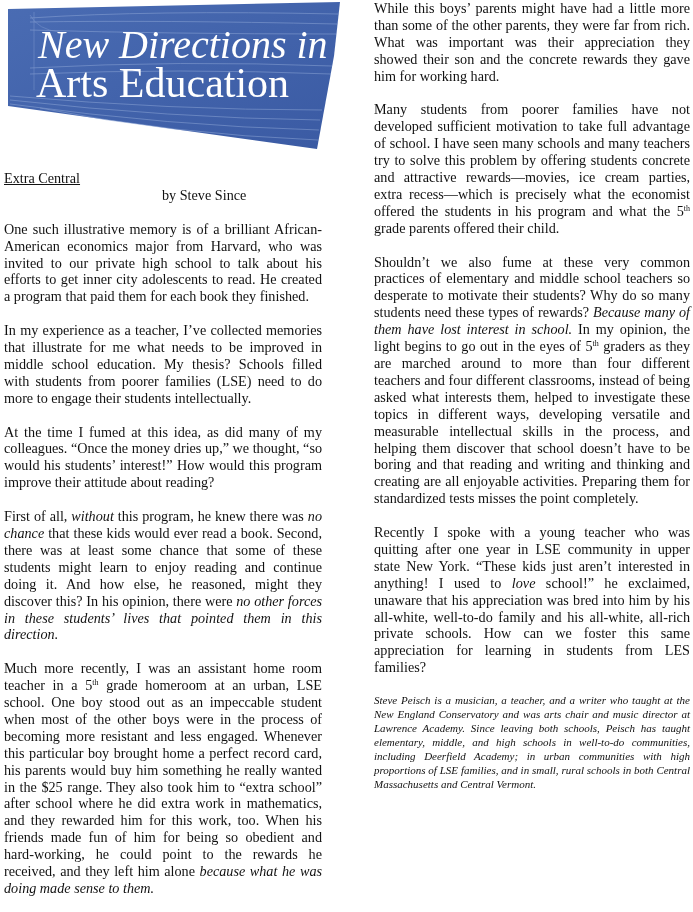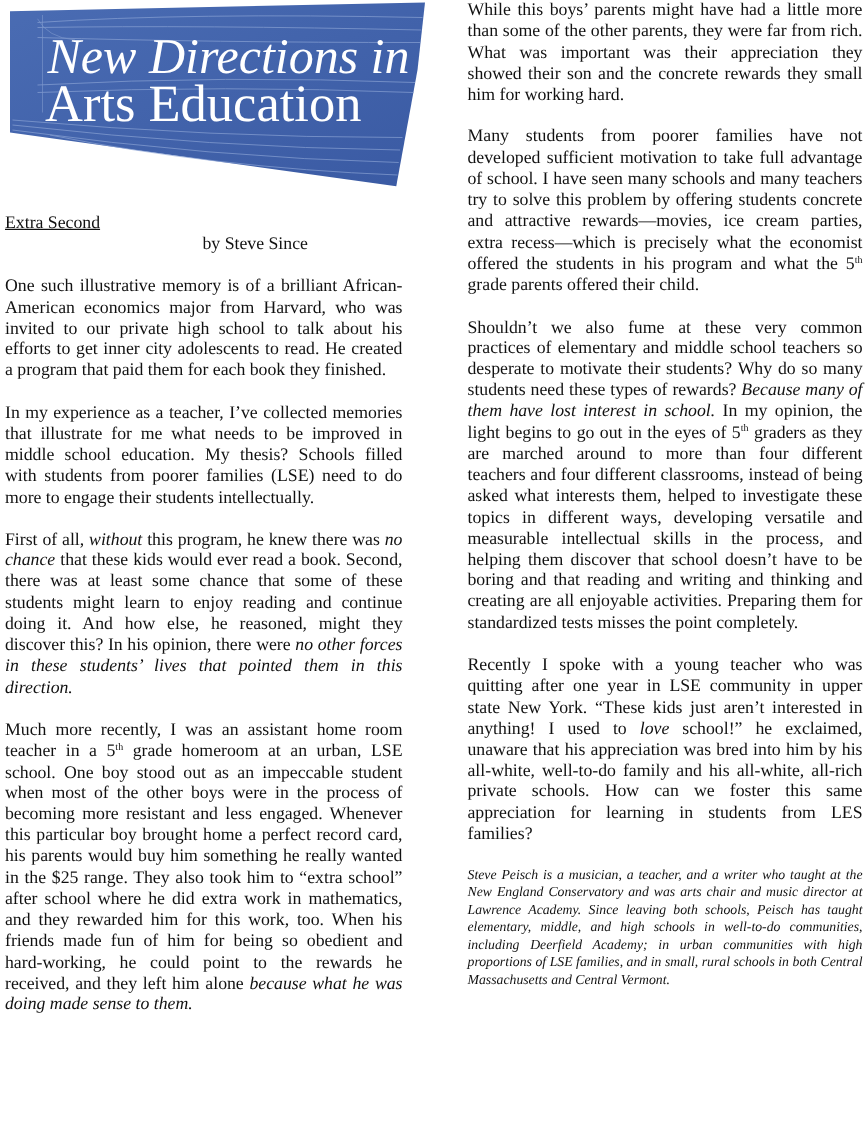--- a/index.html
+++ b/index.html
@@ -54,33 +54,34 @@
       <path d="M40,108 Q170,134 318,140"></path>
       <path d="M34,12 L34,90" stroke-width="0.5"></path>
       <path d="M30,15 Q38,30 60,32" stroke-width="0.5"></path>
     </g>
     <text x="38" y="58" fill="#ffffff" font-family="Liberation Serif, serif" font-style="italic" font-size="40">New Directions in</text>
     <text x="36" y="97" fill="#ffffff" font-family="Liberation Serif, serif" font-size="42">Arts Education</text>
   </svg>
 </div>
 
 <div class="col col-left">
-  <span class="title">Extra Second</span>
+  <span class="title">Extra Central</span>
   <span class="byline">by Steve Since</span>
 
   <p class="last-line">One such illustrative memory is of a brilliant African-American economics major from Harvard, who was invited to our private high school to talk about his efforts to get inner city adolescents to read. He created a program that paid them for each book they finished.</p>
   <p class="last-line">In my experience as a teacher, I’ve collected memories that illustrate for me what needs to be improved in middle school education. My thesis? Schools filled with students from poorer families (LSE) need to do more to engage their students intellectually.</p>
+  <p class="last-line">At the time I fumed at this idea, as did many of my colleagues. “Once the money dries up,” we thought, “so would his students’ interest!” How would this program improve their attitude about reading?</p>
 
   <p class="last-line"><span>First of all, </span><em>without</em><span> this program, he knew there was </span><em>no chance</em><span> that these kids would ever read a book. Second, there was at least some chance that some of these students might learn to enjoy reading and continue doing it. And how else, he reasoned, might they discover this? In his opinion, there were </span><em>no other forces in these students’ lives that pointed them in this direction.</em></p>
 
   <p class="last-line"><span>Much more recently, I was an assistant home room teacher in a 5</span><sup>th</sup><span> grade homeroom at an urban, LSE school. One boy stood out as an impeccable student when most of the other boys were in the process of becoming more resistant and less engaged. Whenever this particular boy brought home a perfect record card, his parents would buy him something he really wanted in the $25 range. They also took him to “extra school” after school where he did extra work in mathematics, and they rewarded him for this work, too. When his friends made fun of him for being so obedient and hard-working, he could point to the rewards he received, and they left him alone </span><em>because what he was doing made sense to them.</em></p>
 </div>
 
 <div class="col col-right">
-  <p class="last-line">While this boys’ parents might have had a little more than some of the other parents, they were far from rich. What was important was their appreciation they showed their son and the concrete rewards they small him for working hard.</p>
+  <p class="last-line">While this boys’ parents might have had a little more than some of the other parents, they were far from rich. What was important was their appreciation they showed their son and the concrete rewards they gave him for working hard.</p>
 
   <p class="last-line"><span>Many students from poorer families have not developed sufficient motivation to take full advantage of school. I have seen many schools and many teachers try to solve this problem by offering students concrete and attractive rewards—movies, ice cream parties, extra recess—which is precisely what the economist offered the students in his program and what the 5</span><sup>th</sup><span> grade parents offered their child.</span></p>
 
   <p class="last-line"><span>Shouldn’t we also fume at these very common practices of elementary and middle school teachers so desperate to motivate their students? Why do so many students need these types of rewards? </span><em>Because many of them have lost interest in school.</em><span> In my opinion, the light begins to go out in the eyes of 5</span><sup>th</sup><span> graders as they are marched around to more than four different teachers and four different classrooms, instead of being asked what interests them, helped to investigate these topics in different ways, developing versatile and measurable intellectual skills in the process, and helping them discover that school doesn’t have to be boring and that reading and writing and thinking and creating are all enjoyable activities. Preparing them for standardized tests misses the point completely.</span></p>
 
   <p class="last-line"><span>Recently I spoke with a young teacher who was quitting after one year in LSE community  in upper state New York. “These kids just aren’t interested in anything! I used to </span><em>love</em><span> school!” he exclaimed, unaware that his appreciation was bred into him by his all-white, well-to-do family and his all-white, all-rich private schools. How can we foster this same appreciation for learning in students from LES families?</span></p>
 
   <p class="bio last-line">Steve Peisch is a musician, a teacher, and a writer who taught at the New England Conservatory and was arts chair and music director at Lawrence Academy. Since leaving both schools, Peisch has taught elementary, middle, and high schools in well-to-do communities, including Deerfield Academy; in urban communities with high proportions of LSE families, and in small, rural schools in both Central Massachusetts and Central Vermont.</p>
 </div>
 

